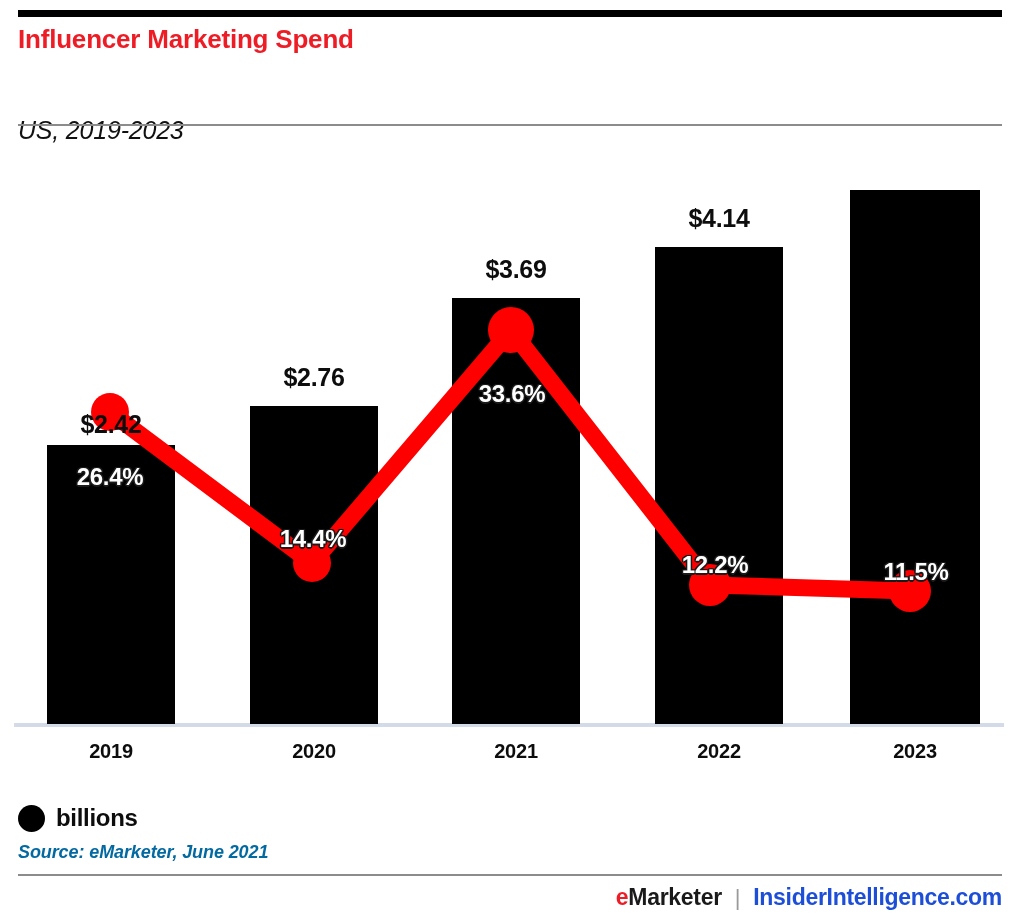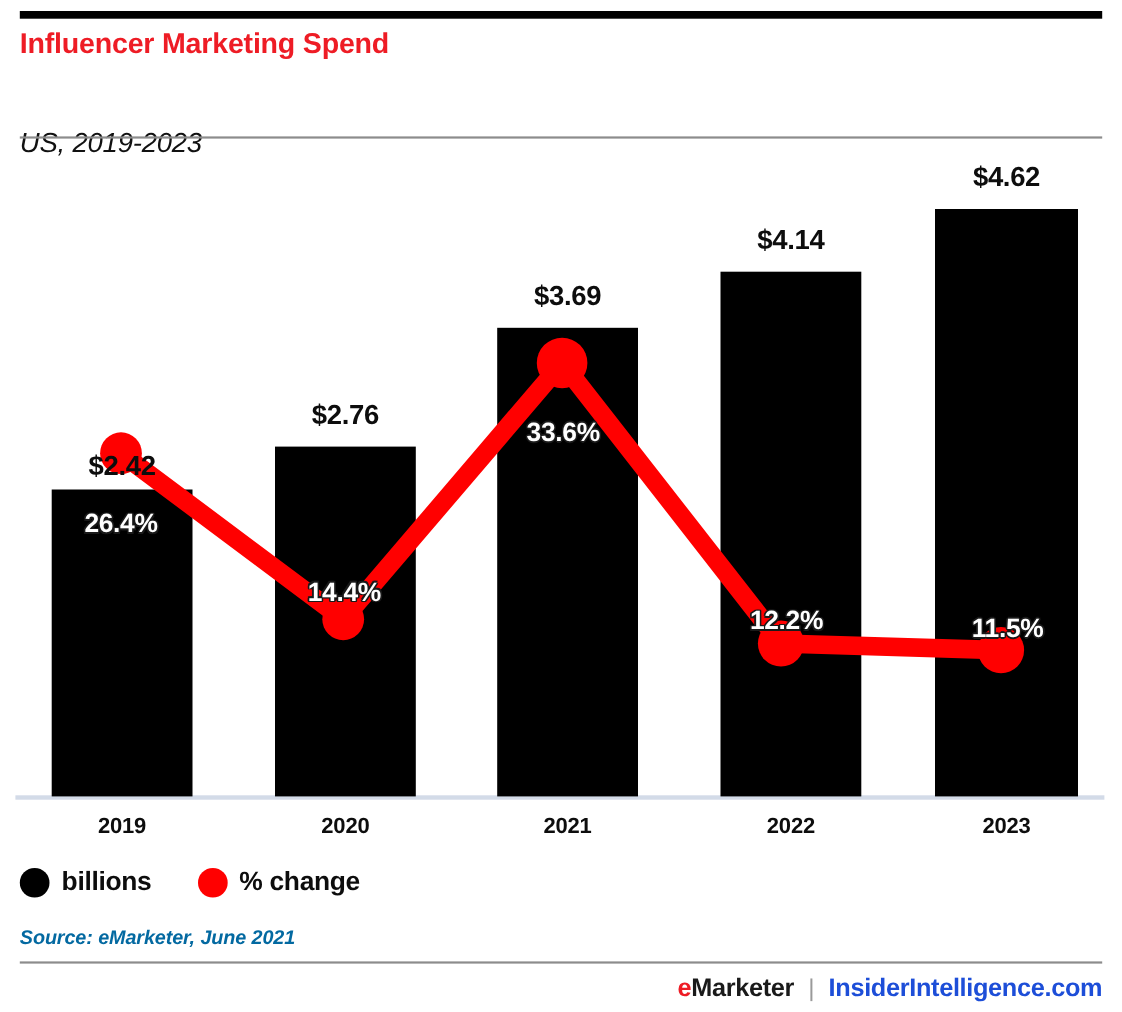--- a/index.html
+++ b/index.html
@@ -127,20 +127,21 @@
     left: 18px;
     top: 788px;
     display: flex;
     align-items: center;
     gap: 42px;
   }
   .legend-item {
     display: flex;
     align-items: center;
     gap: 11px;
+    margin-top: 16px;
   }
   .legend-dot {
     width: 27px;
     height: 27px;
     border-radius: 50%;
     flex: none;
   }
   .legend-label {
     font-size: 24px;
     font-weight: bold;
@@ -216,44 +217,39 @@
       <circle cx="312" cy="563" r="19" fill="#FF0000"></circle>
       <circle cx="511" cy="330" r="23" fill="#FF0000"></circle>
       <circle cx="710" cy="585" r="21" fill="#FF0000"></circle>
       <circle cx="910" cy="591" r="21" fill="#FF0000"></circle>
     </svg>
 
     <div class="bar-label" style="left:47px; top:410px; width:128px;">$2.42</div>
     <div class="bar-label" style="left:250px; top:363px; width:128px;">$2.76</div>
     <div class="bar-label" style="left:452px; top:255px; width:128px;">$3.69</div>
     <div class="bar-label" style="left:655px; top:204px; width:128px;">$4.14</div>
-    <div class="bar-label" style="left:850px; top:147px; width:130px;">$4.62</div>
 
     <div class="pct-label" style="left:46px; top:443px; width:128px;">26.4%</div>
     <div class="pct-label" style="left:249px; top:505px; width:128px;">14.4%</div>
     <div class="pct-label" style="left:448px; top:360px; width:128px;">33.6%</div>
     <div class="pct-label" style="left:651px; top:531px; width:128px;">12.2%</div>
     <div class="pct-label" style="left:851px; top:538px; width:130px;">11.5%</div>
 
     <div class="x-tick" style="left:47px; top:740px; width:128px;">2019</div>
     <div class="x-tick" style="left:250px; top:740px; width:128px;">2020</div>
     <div class="x-tick" style="left:452px; top:740px; width:128px;">2021</div>
     <div class="x-tick" style="left:655px; top:740px; width:128px;">2022</div>
     <div class="x-tick" style="left:850px; top:740px; width:130px;">2023</div>
   </div>
 
   <div class="legend">
     <div class="legend-item">
       <span class="legend-dot" style="background:#000000;"></span>
       <span class="legend-label">billions</span>
     </div>
-    <div class="legend-item">
-      <span class="legend-dot" style="background:#FF0000;"></span>
-      <span class="legend-label">% change</span>
-    </div>
   </div>
 
   <div class="source">Source: eMarketer, June 2021</div>
 
   <div class="footer-rule"></div>
   <div class="footer">
     <span><span class="brand-e">e</span><span class="brand-rest">Marketer</span></span>
     <span class="footer-sep">|</span>
     <span class="footer-site">InsiderIntelligence.com</span>
   </div>

